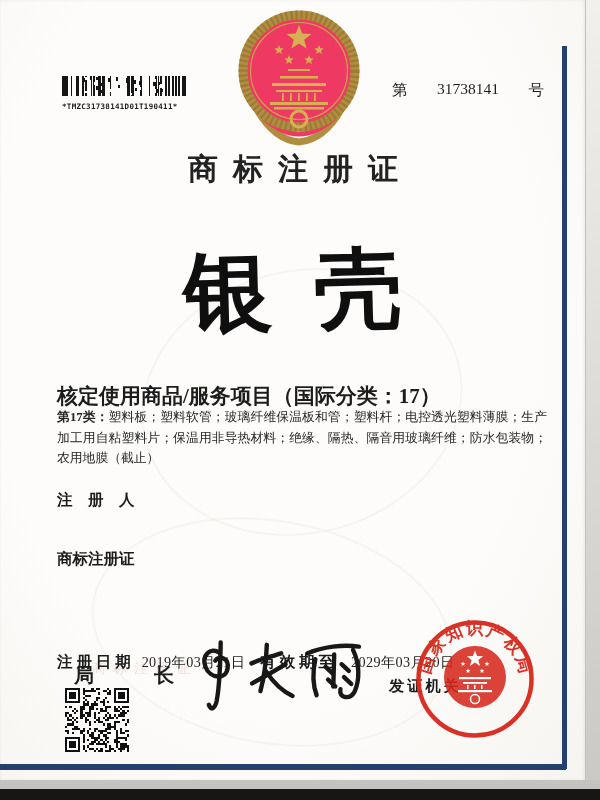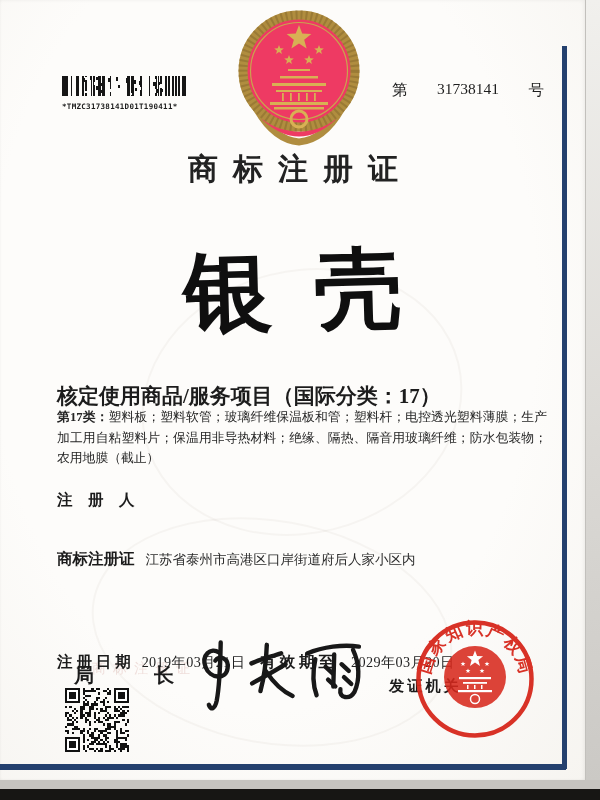--- a/index.html
+++ b/index.html
@@ -185,21 +185,20 @@
     <div class="abs goods-text">
       <span class="cls">第17类：</span><span><span class="u">塑料板</span><span>；</span><span class="u">塑料软管</span><span>；</span><span class="u">玻璃纤维保温板和管</span><span>；</span><span class="u">塑料杆</span><span>；</span><span>电控透光塑料薄膜</span><span>；</span><span>生产加工用自粘塑料片</span><span>；</span><span class="u">保温用非导热材料</span><span>；</span><span class="u">绝缘、隔热、隔音用玻璃纤维</span><span>；</span><span>防水包装物</span><span>；</span><span>农用地膜</span><span>（截止）</span></span>
     </div>
 
     <div class="abs row row-registrant">
       <span class="lbl">注　册　人</span>
     </div>
 
     <div class="abs row row-address">
       <span class="lbl">商标注册证</span>
-      <span class="val">江苏省泰州市高港区口岸街道府后人家小区内</span>
     </div>
 
     <div class="abs row row-dates">
       <span class="lbl">注 册 日 期</span>
       <span class="date d1">2019年03月21日</span>
       <span class="lbl l2">有 效 期 至</span>
       <span class="date d2">2029年03月20日</span>
     </div>
 
     <div class="wm-text" style="left:92px;top:660px;">商标注册证</div>

